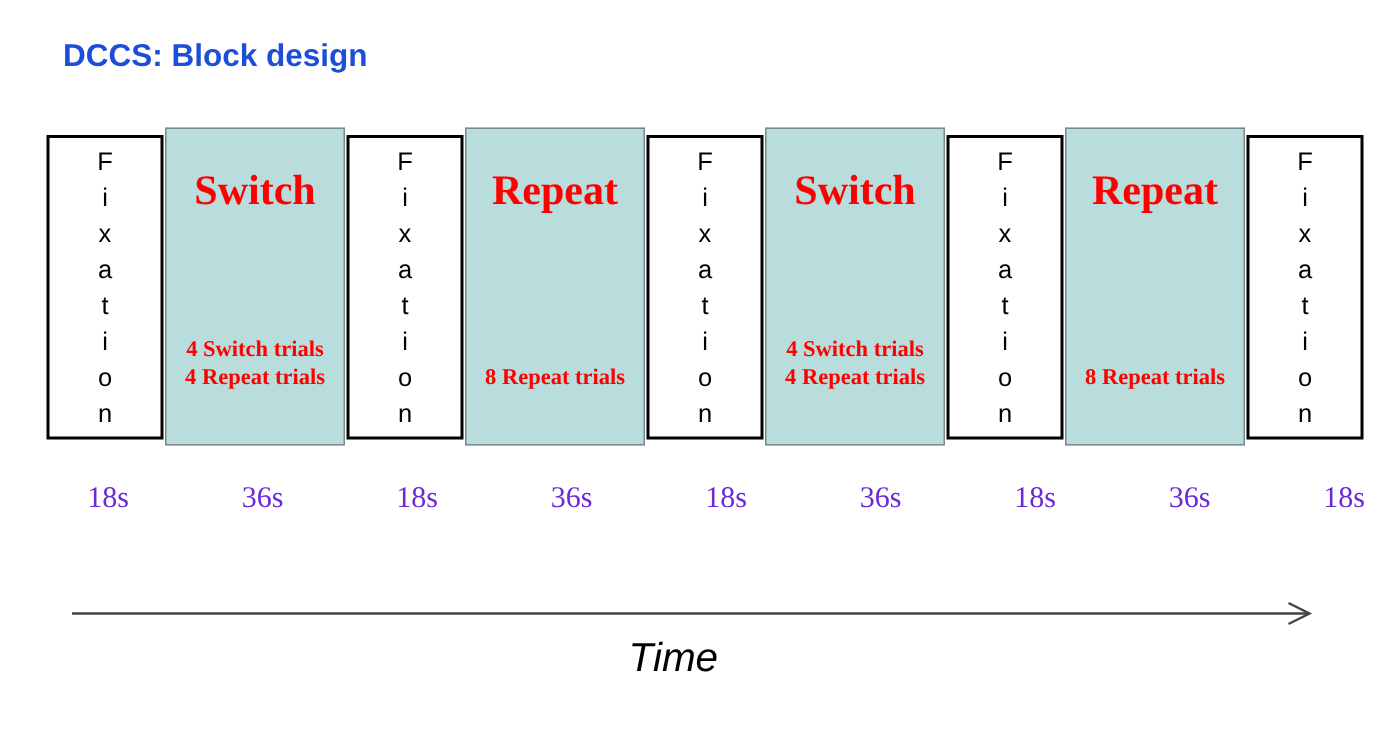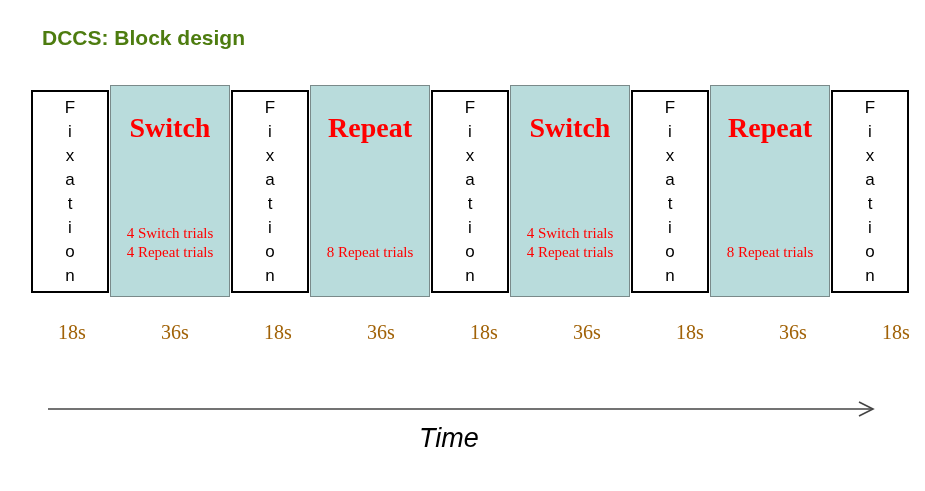--- a/index.html
+++ b/index.html
@@ -10,21 +10,21 @@
     position: relative;
     overflow: hidden;
   }
   * { box-sizing: border-box; }
 
   .title {
     position: absolute;
     left: 42px; top: 26px;
     font-size: 21px;
     font-weight: bold;
-    color: #4d7c0f;
+    color: #1d4ed8;
     white-space: nowrap;
   }
 
   .block-row {
     position: absolute;
     left: 31px; top: 85px;
     height: 212px;
     display: flex;
     align-items: flex-start;
     gap: 1px;
@@ -63,41 +63,41 @@
     font-family: "Liberation Serif", serif;
     font-weight: bold;
     font-size: 28px;
     color: var(--task-text, #ff0000);
     white-space: nowrap;
   }
   .task .task-details {
     margin-top: auto;
     margin-bottom: 34px;
     font-family: "Liberation Serif", serif;
-    font-weight: normal;
+    font-weight: bold;
     font-size: 15px;
     line-height: 19px;
     color: var(--task-text, #ff0000);
     text-align: center;
     white-space: nowrap;
   }
 
   .duration-row {
     position: absolute;
     left: 31px; top: 321px;
     display: flex;
     gap: 1px;
   }
   .dur {
     flex: 0 0 auto;
     text-align: center;
     font-family: "Liberation Serif", serif;
     font-size: 20px;
     line-height: 22px;
-    color: #a16207;
+    color: #6d28d9;
   }
   .dur.fixation { width: 82px; }
   .dur.task { width: 122px; }
 
   .time-arrow {
     position: absolute;
     left: 46px; top: 399px;
   }
 
   .time-label {

